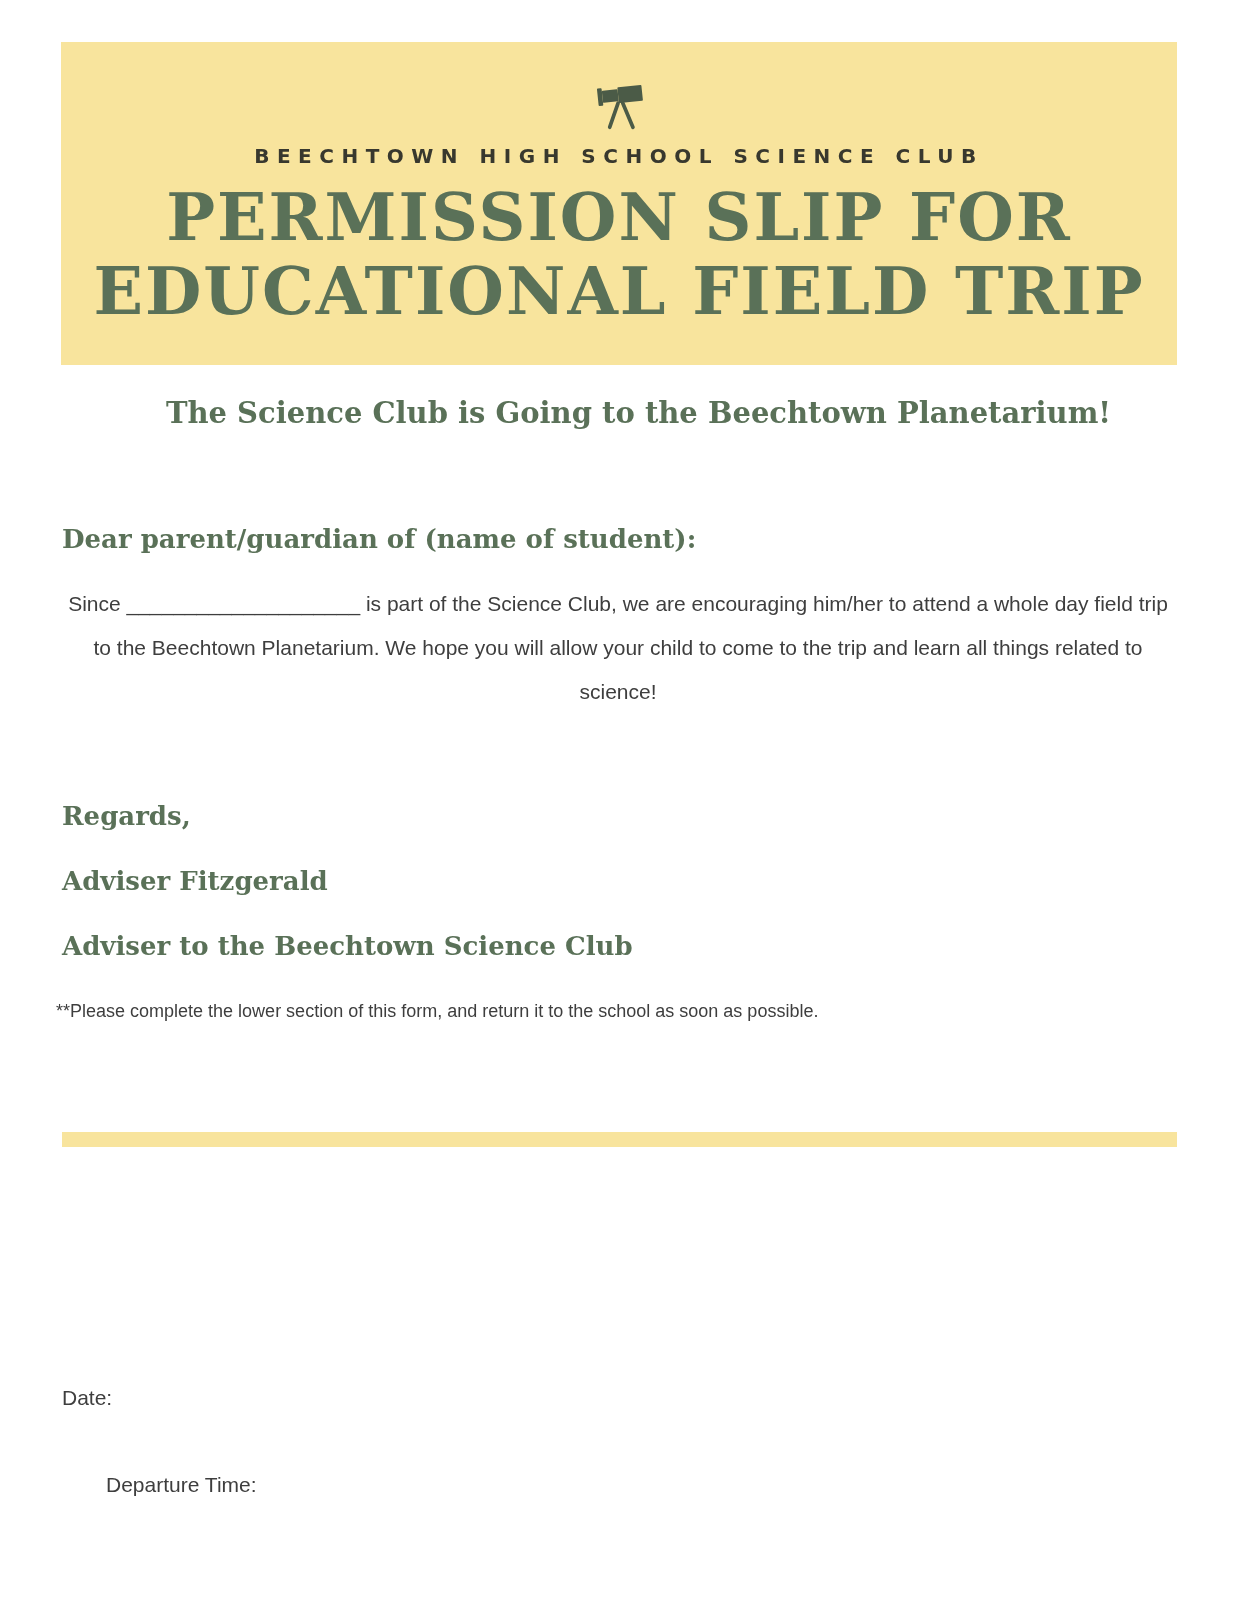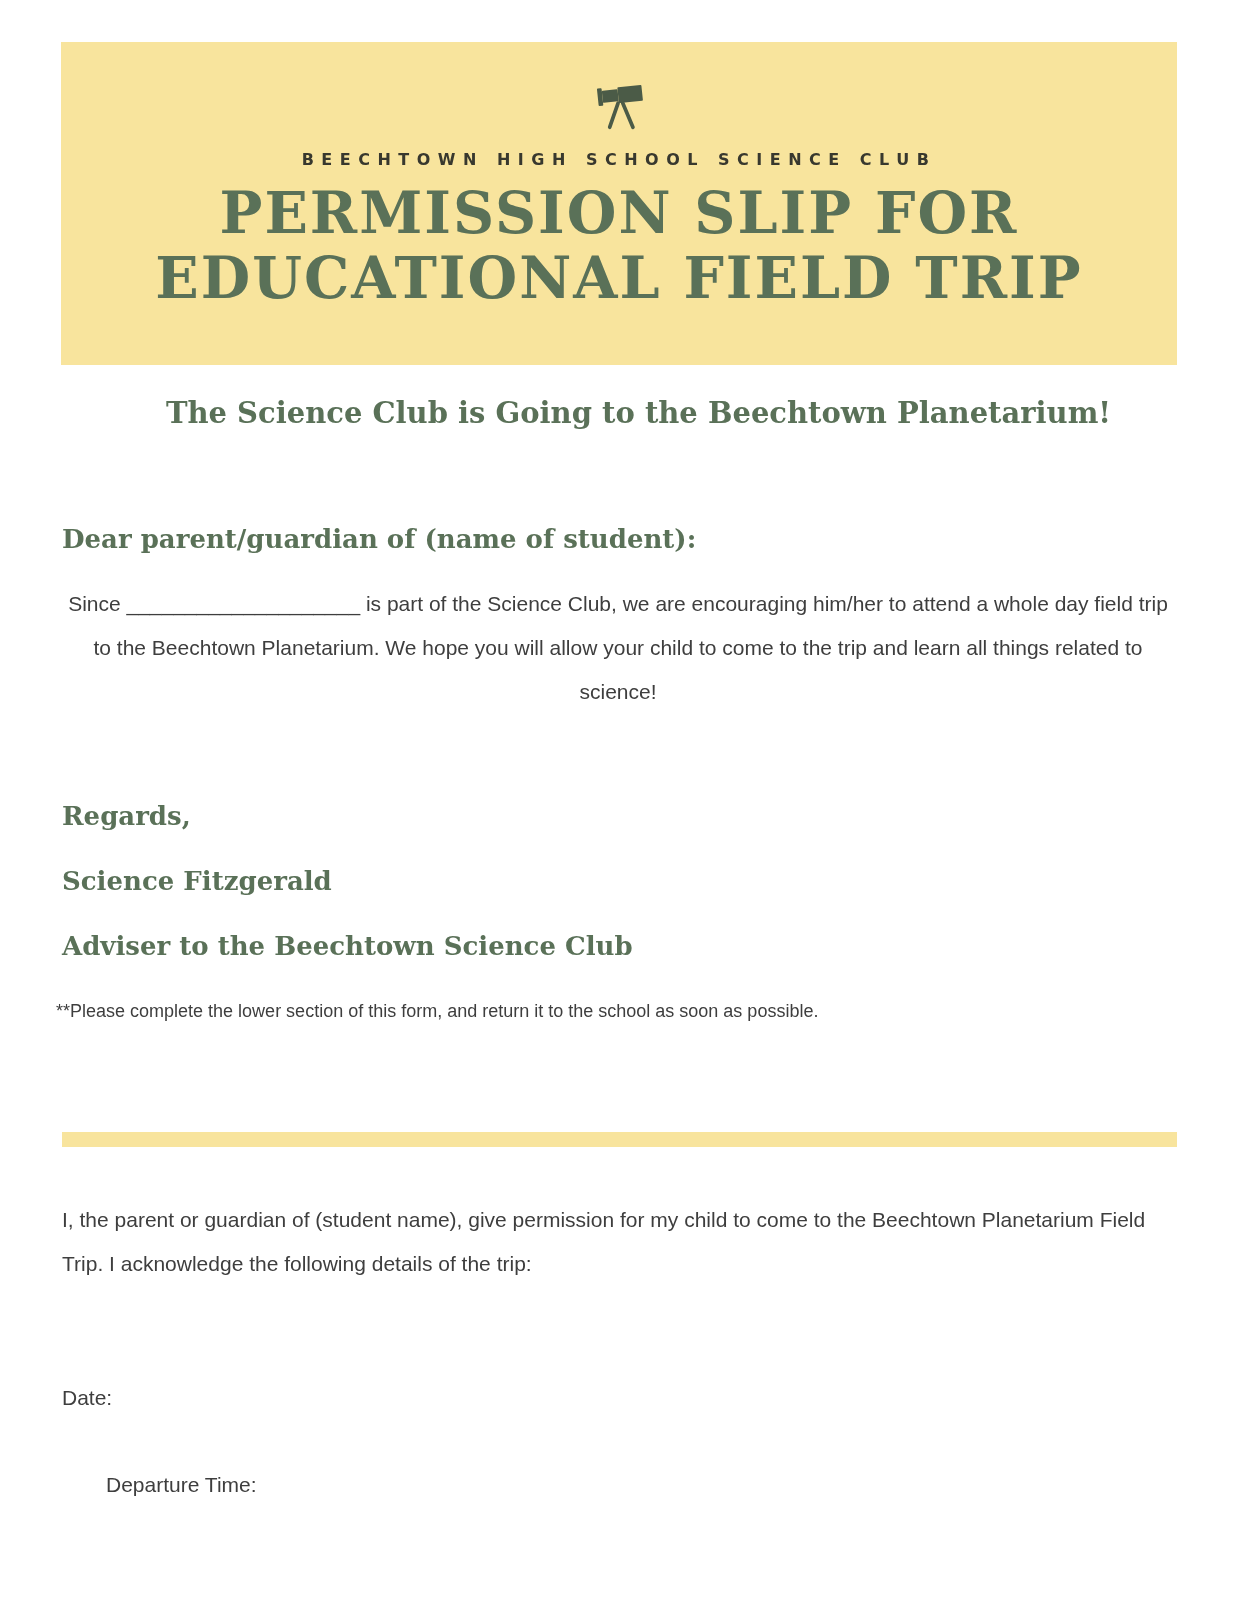--- a/index.html
+++ b/index.html
@@ -25,32 +25,32 @@
     left:61px; top:42px;
     width:1116px; height:323px;
     background:var(--banner-bg);
     text-align:center;
   }
   .banner-icon{
     margin-top:36px;
     display:inline-block;
   }
   .letterhead{
-    margin-top:16px;
+    margin-top:10px;
     font-family:"DejaVu Sans",sans-serif;
-    font-size:16px;
+    font-size:20px;
     font-weight:600;
     letter-spacing:7.5px;
     color:var(--letterhead-dark);
   }
   .page-title{
     margin-top:12px;
     font-family:"DejaVu Serif","Liberation Serif",serif;
     font-weight:bold;
-    font-size:57px;
+    font-size:65px;
     line-height:1.14;
     letter-spacing:2px;
     color:var(--heading-green);
   }
   .page-title span{display:block;}
   .subtitle{
     position:absolute;
     left:0; top:396px;
     width:100%;
     text-align:center;
@@ -130,25 +130,24 @@
     </div>
   </div>
 
   <div class="subtitle">The Science Club is Going to the Beechtown Planetarium!</div>
 
   <div class="green-heading salutation">Dear parent/guardian of (name of student):</div>
 
   <div class="body-text letter-body">Since ____________________ is part of the Science Club, we are encouraging him/her to attend a whole day field trip to the Beechtown Planetarium. We hope you will allow your child to come to the trip and learn all things related to science!</div>
 
   <div class="green-heading regards">Regards,</div>
-  <div class="green-heading signature-name">Science Fitzgerald</div>
+  <div class="green-heading signature-name">Adviser Fitzgerald</div>
   <div class="green-heading signature-title">Adviser to the Beechtown Science Club</div>
 
   <div class="note">**Please complete the lower section of this form, and return it to the school as soon as possible.</div>
 
   <div class="section-divider"></div>
 
-  <div class="body-text acknowledgement">I, the parent or guardian of (student name), give permission for my child to come to the Beechtown Planetarium Field Trip. I acknowledge the following details of the trip:</div>
 
   <div class="field-label date-label">Date:</div>
   <div class="field-label departure-label">Departure Time:</div>
 
 </div>
 
 </body></html>

